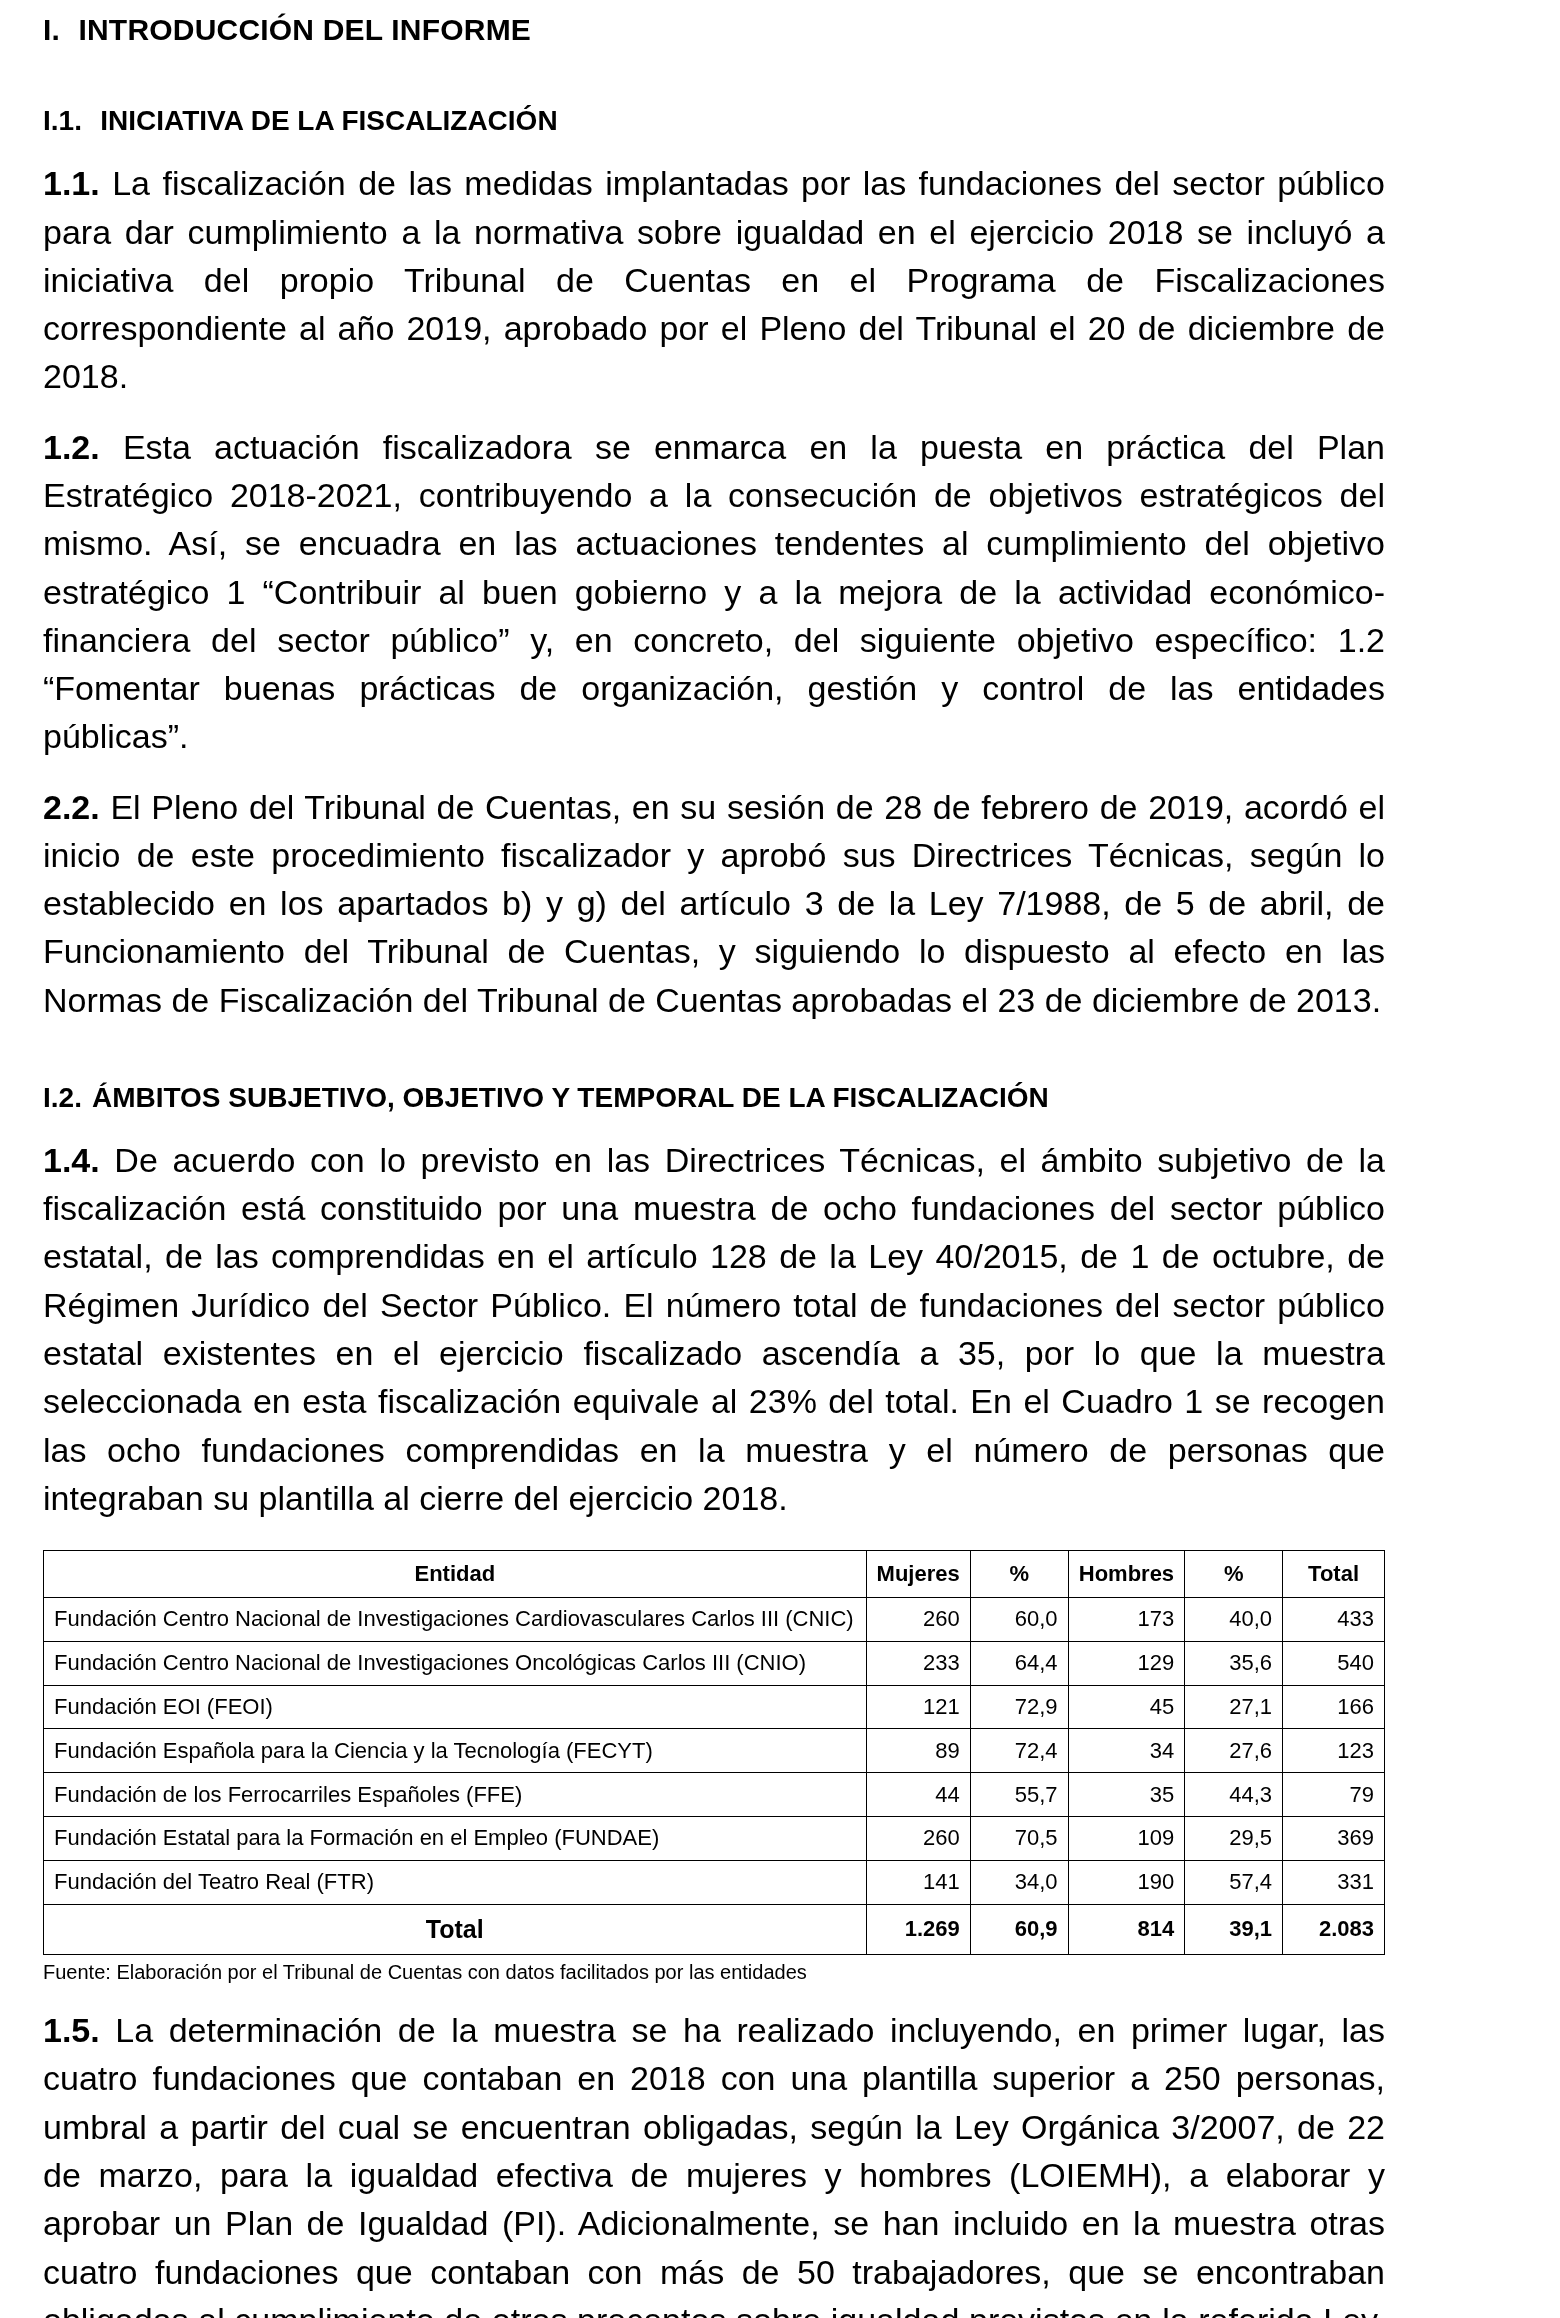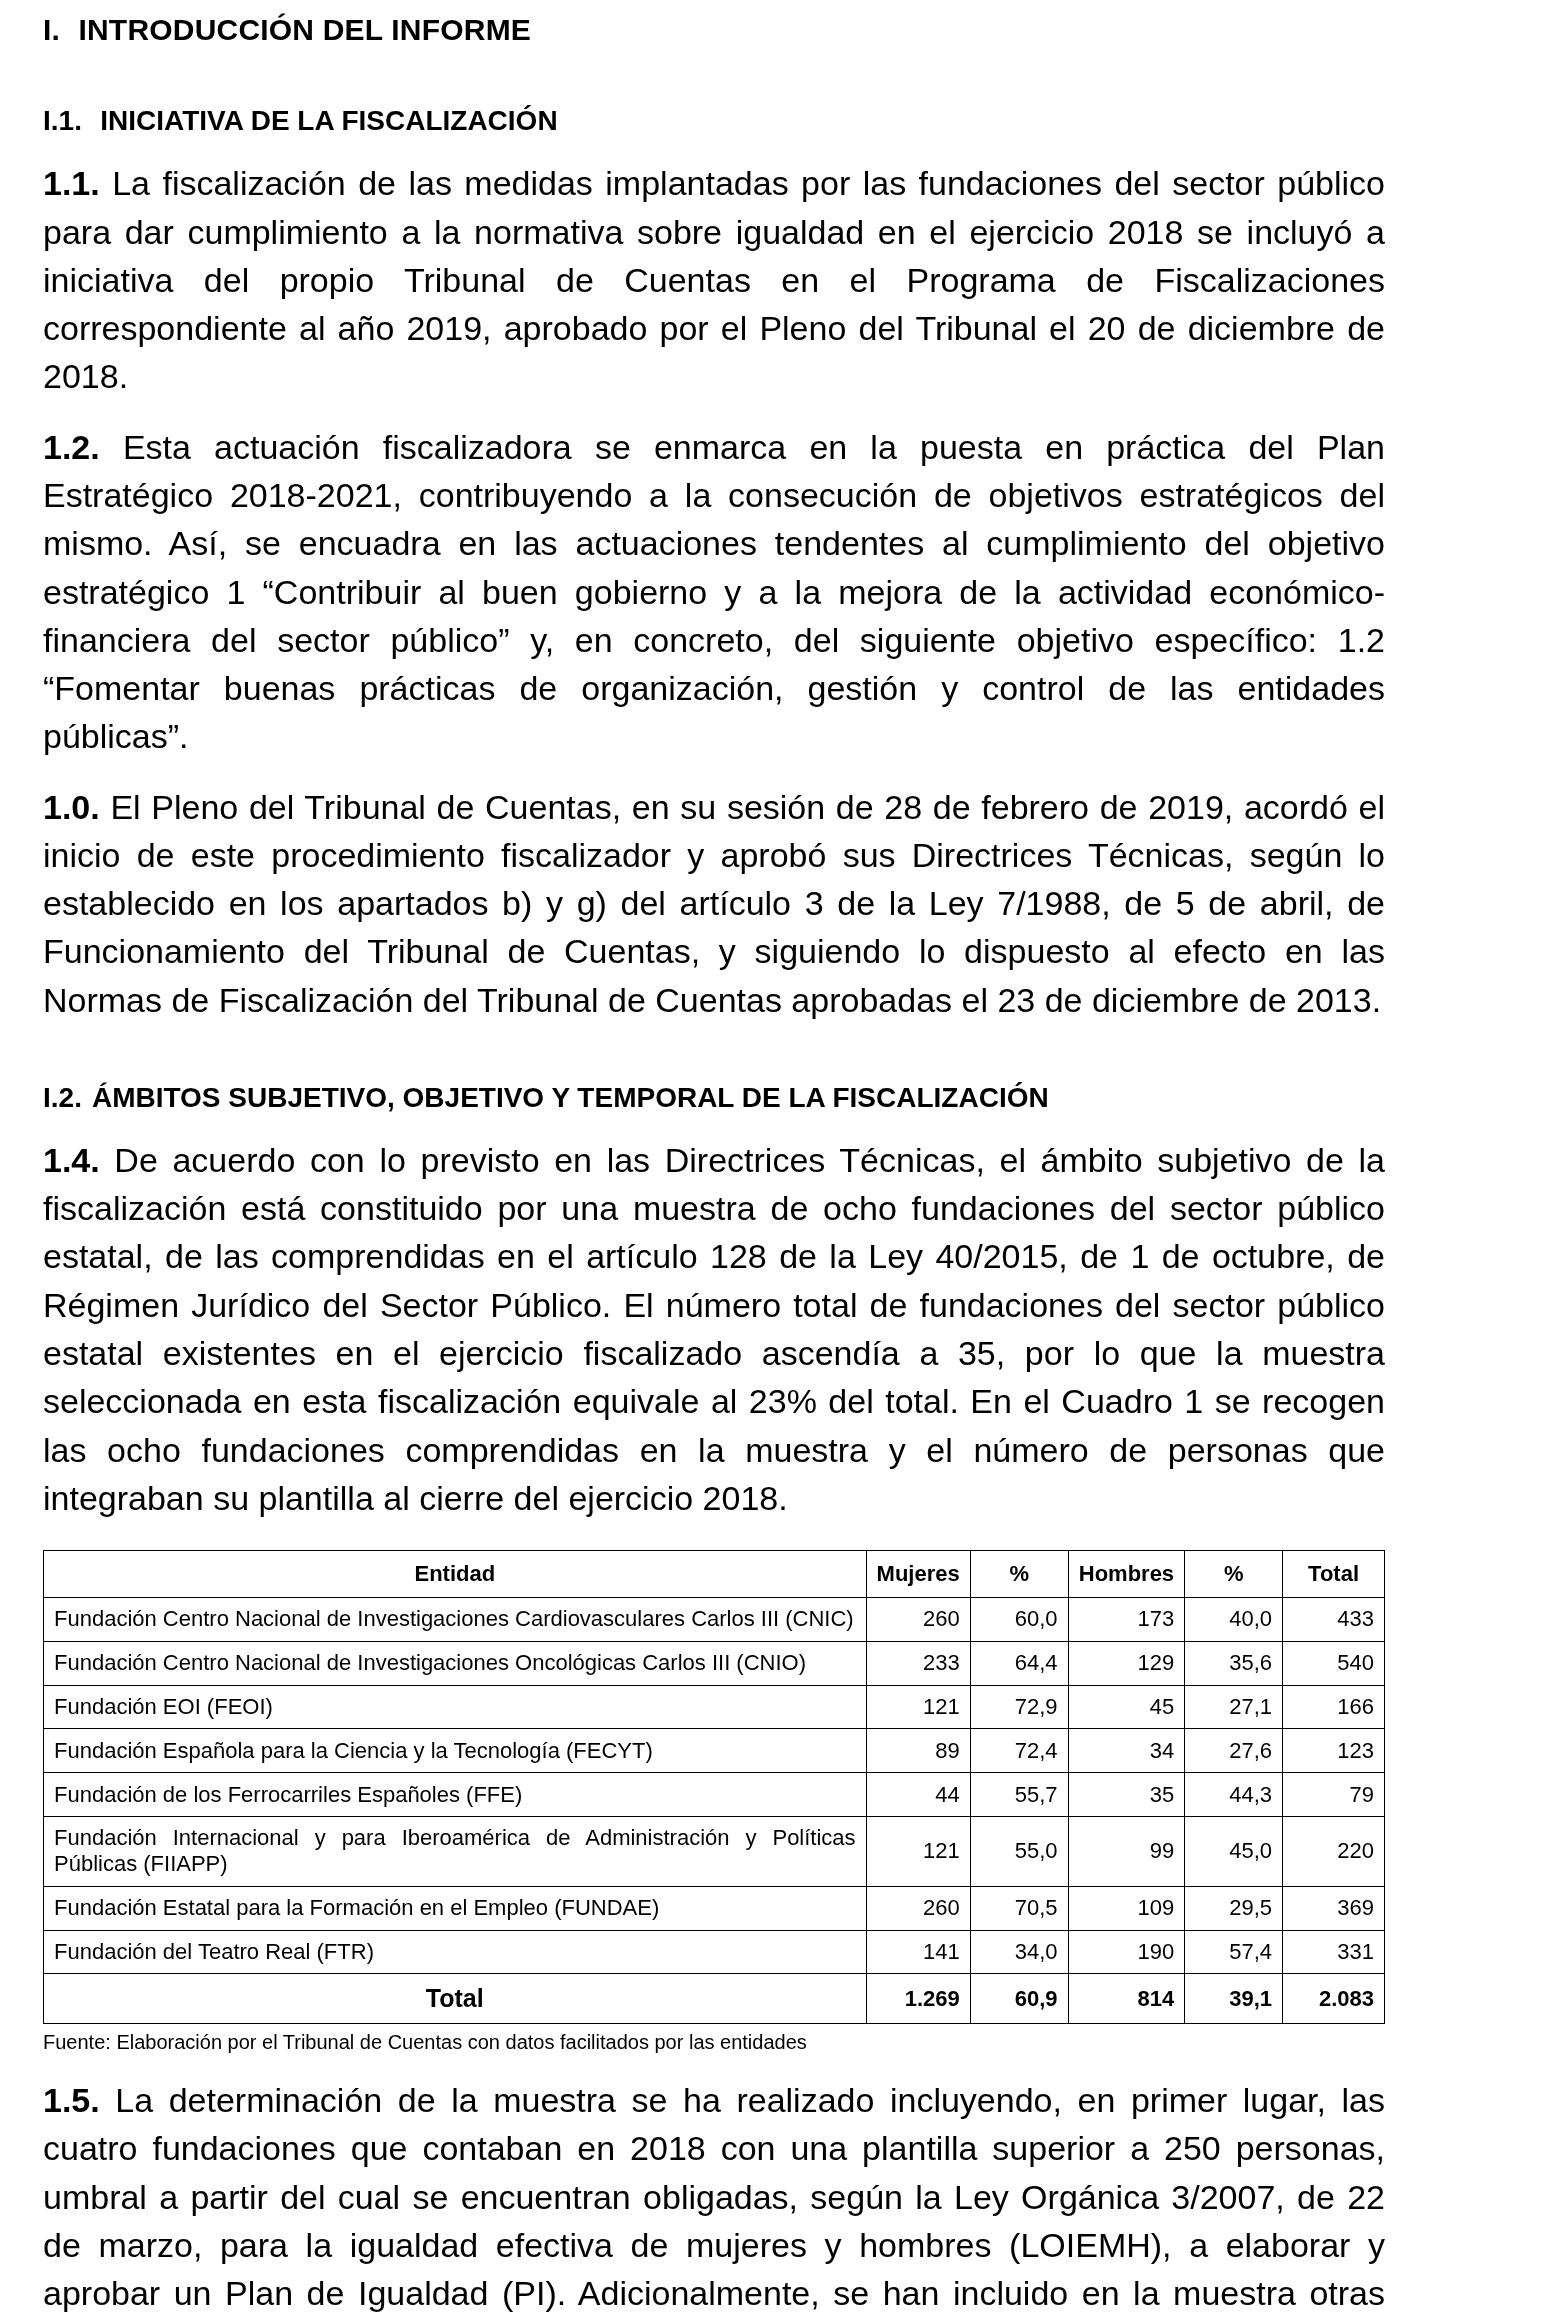--- a/index.html
+++ b/index.html
@@ -106,21 +106,21 @@
     <b class="pnum">1.1.</b>
     <span>La fiscalización de las medidas implantadas por las fundaciones del sector público para dar cumplimiento a la normativa sobre igualdad en el ejercicio 2018 se incluyó a iniciativa del propio Tribunal de Cuentas en el Programa de Fiscalizaciones correspondiente al año 2019, aprobado por el Pleno del Tribunal el 20 de diciembre de 2018.</span>
   </p>
 
   <p class="para">
     <b class="pnum">1.2.</b>
     <span>Esta actuación fiscalizadora se enmarca en la puesta en práctica del Plan Estratégico 2018-2021, contribuyendo a la consecución de objetivos estratégicos del mismo. Así, se encuadra en las actuaciones tendentes al cumplimiento del objetivo estratégico 1 “Contribuir al buen gobierno y a la mejora de la actividad económico-financiera del sector público” y, en concreto, del siguiente objetivo específico: 1.2 “Fomentar buenas prácticas de organización, gestión y control de las entidades públicas”.</span>
   </p>
 
   <p class="para">
-    <b class="pnum">1.0.</b>
+    <b class="pnum">2.2.</b>
     <span>El Pleno del Tribunal de Cuentas, en su sesión de 28 de febrero de 2019, acordó el inicio de este procedimiento fiscalizador y aprobó sus Directrices Técnicas, según lo establecido en los apartados b) y g) del artículo 3 de la Ley 7/1988, de 5 de abril, de Funcionamiento del Tribunal de Cuentas, y siguiendo lo dispuesto al efecto en las Normas de Fiscalización del Tribunal de Cuentas aprobadas el 23 de diciembre de 2013.</span>
   </p>
 
   <div class="h-sub">
     <span class="h-num-tight">I.2.</span><span>ÁMBITOS SUBJETIVO, OBJETIVO Y TEMPORAL DE LA FISCALIZACIÓN</span>
   </div>
 
   <p class="para">
     <b class="pnum">1.4.</b>
     <span>De acuerdo con lo previsto en las Directrices Técnicas, el ámbito subjetivo de la fiscalización está constituido por una muestra de ocho fundaciones del sector público estatal, de las comprendidas en el artículo 128 de la Ley 40/2015, de 1 de octubre, de Régimen Jurídico del Sector Público. El número total de fundaciones del sector público estatal existentes en el ejercicio fiscalizado ascendía a 35, por lo que la muestra seleccionada en esta fiscalización equivale al  23% del total. En el Cuadro 1 se recogen las ocho fundaciones comprendidas en la muestra y el número de personas que integraban su plantilla al cierre del ejercicio 2018.</span>
@@ -181,28 +181,20 @@
       </tr>
       <tr>
         <td class="entity">Fundación de los Ferrocarriles Españoles (FFE)</td>
         <td class="num">44</td>
         <td class="num">55,7</td>
         <td class="num">35</td>
         <td class="num">44,3</td>
         <td class="num">79</td>
       </tr>
       <tr>
-        <td class="entity">Fundación Internacional y para Iberoamérica de Administración y Políticas Públicas (FIIAPP)</td>
-        <td class="num">121</td>
-        <td class="num">55,0</td>
-        <td class="num">99</td>
-        <td class="num">45,0</td>
-        <td class="num">220</td>
-      </tr>
-      <tr>
         <td class="entity">Fundación Estatal para la Formación en el Empleo (FUNDAE)</td>
         <td class="num">260</td>
         <td class="num">70,5</td>
         <td class="num">109</td>
         <td class="num">29,5</td>
         <td class="num">369</td>
       </tr>
       <tr>
         <td class="entity">Fundación del Teatro Real (FTR)</td>
         <td class="num">141</td>

